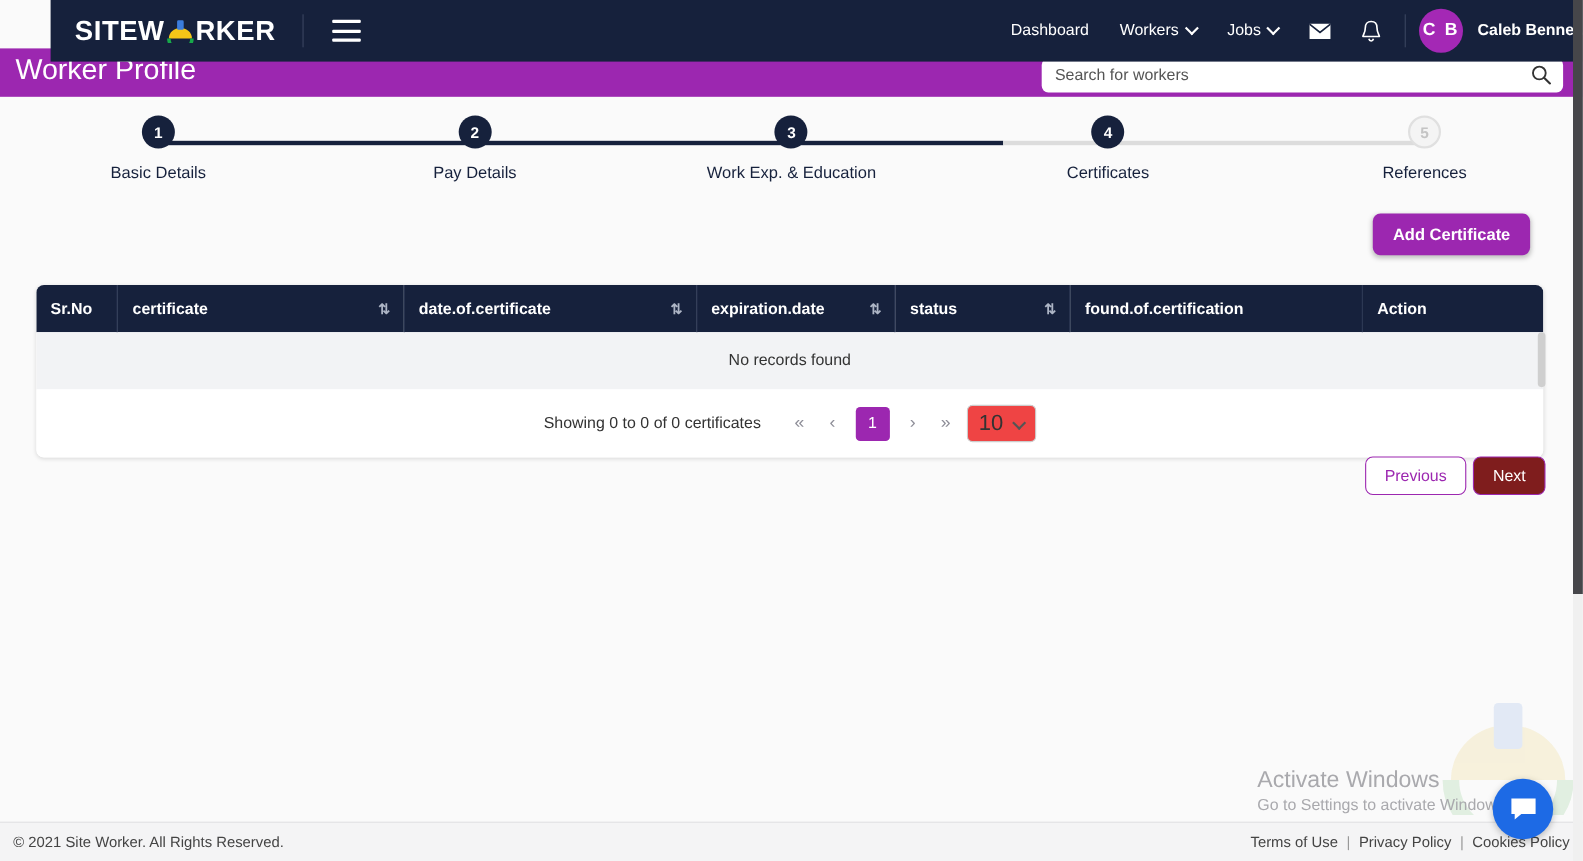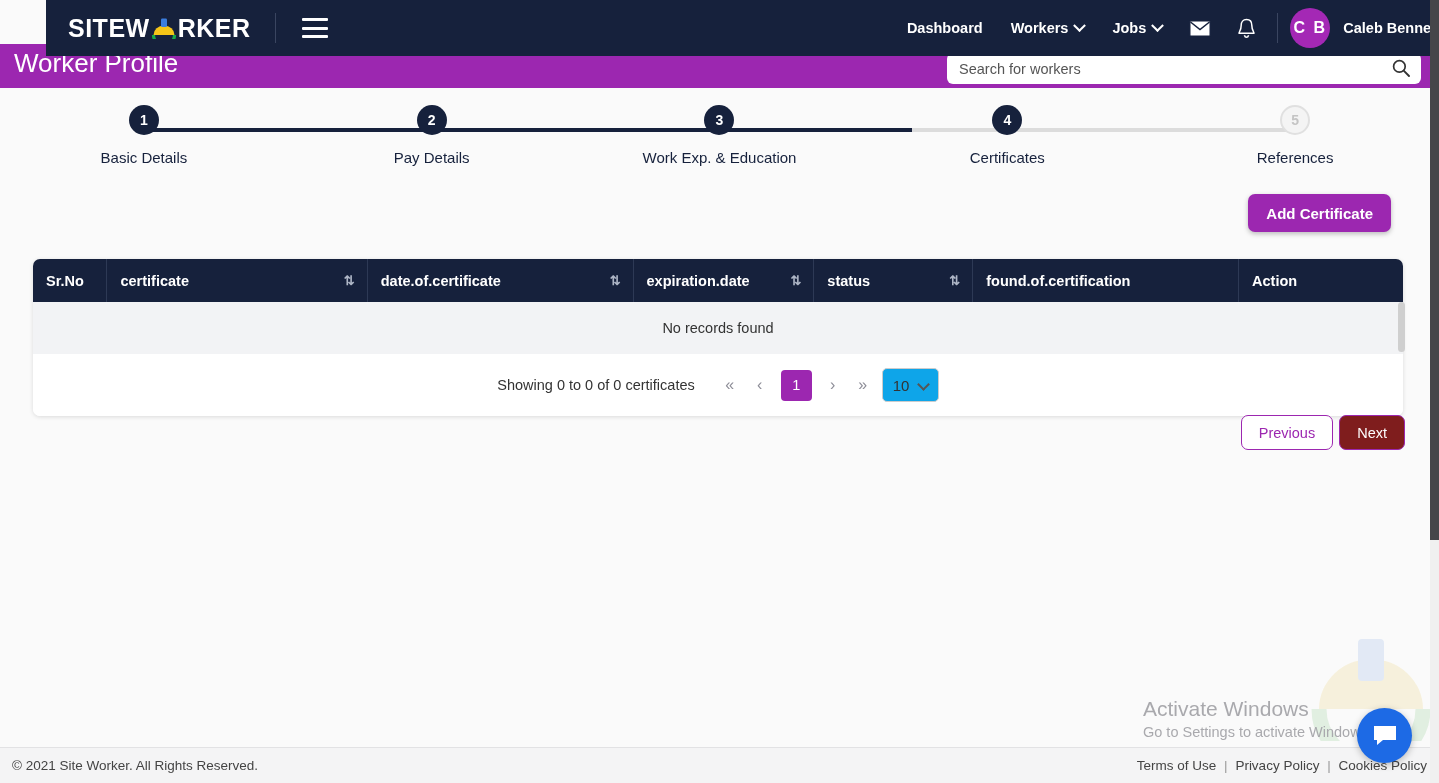--- a/index.html
+++ b/index.html
@@ -22,21 +22,21 @@
     display: flex; align-items: center; line-height: 1;
   }
   .helmet-logo { display: inline-block; width: 26px; height: 22px; position: relative; margin: 0 1px; }
   .brand-divider { width: 1px; height: 30px; background: #3a4560; margin: 0 26px 0 24px; }
   .hamburger { width: 26px; height: 20px; display: flex; flex-direction: column;
     justify-content: space-between; cursor: pointer; }
   .hamburger span { display: block; height: 3px; background: #ffffff; border-radius: 1px; }
 
   .nav-right { margin-left: auto; display: flex; align-items: center; padding-right: 18px; gap: 0; }
   .nav-link {
-    color: #ffffff; font-size: 14.5px; font-weight: 700; text-decoration: none;
+    color: #ffffff; font-size: 14.5px; font-weight: 400; text-decoration: none;
     padding: 6px 14px; display: flex; align-items: center; gap: 7px; cursor: pointer; white-space: nowrap;
   }
   .caret { width: 9px; height: 9px; border-right: 2px solid #fff; border-bottom: 2px solid #fff;
     transform: rotate(45deg) translate(-2px,-2px); display: inline-block; }
   .nav-icon { padding: 6px 13px; display: flex; align-items: center; cursor: pointer; }
   .nav-sep { width: 1px; height: 30px; background: #3a4560; margin: 0 12px 0 8px; }
   .avatar {
     width: 40px; height: 40px; border-radius: 50%; background: #a428b5;
     color: #fff; font-size: 16px; font-weight: 700; display: flex;
     align-items: center; justify-content: center; letter-spacing: 2px; flex: 0 0 auto;
@@ -114,21 +114,21 @@
     color: #8e8e98; font-size: 16px; cursor: pointer; background: transparent; border: none;
     font-family: "Liberation Sans", sans-serif;
   }
   .pg-num {
     width: 31px; height: 31px; background: #9c27b0; color: #fff; border-radius: 4px;
     display: flex; align-items: center; justify-content: center; font-size: 14.5px;
     margin: 0 6px; cursor: pointer; border: none; font-family: "Liberation Sans", sans-serif;
   }
   .pg-select {
     margin-left: 4px; height: 34px; border: 1px solid #ccc; border-radius: 5px;
-    padding: 0 28px 0 10px; font-size: 15px; color: #333; background: #0ea5e9;
+    padding: 0 28px 0 10px; font-size: 20px; color: #333; background: #ef4444;
     font-family: "Liberation Sans", sans-serif; appearance: none; cursor: pointer; position: relative;
   }
   .select-wrap { position: relative; display: inline-block; }
   .select-caret {
     position: absolute; right: 11px; top: 12px; width: 9px; height: 9px;
     border-right: 2px solid #555; border-bottom: 2px solid #555;
     transform: rotate(45deg); pointer-events: none;
   }
   .table-scrollbar {
     position: absolute; top: 302px; right: 34px; width: 7px; height: 50px;

